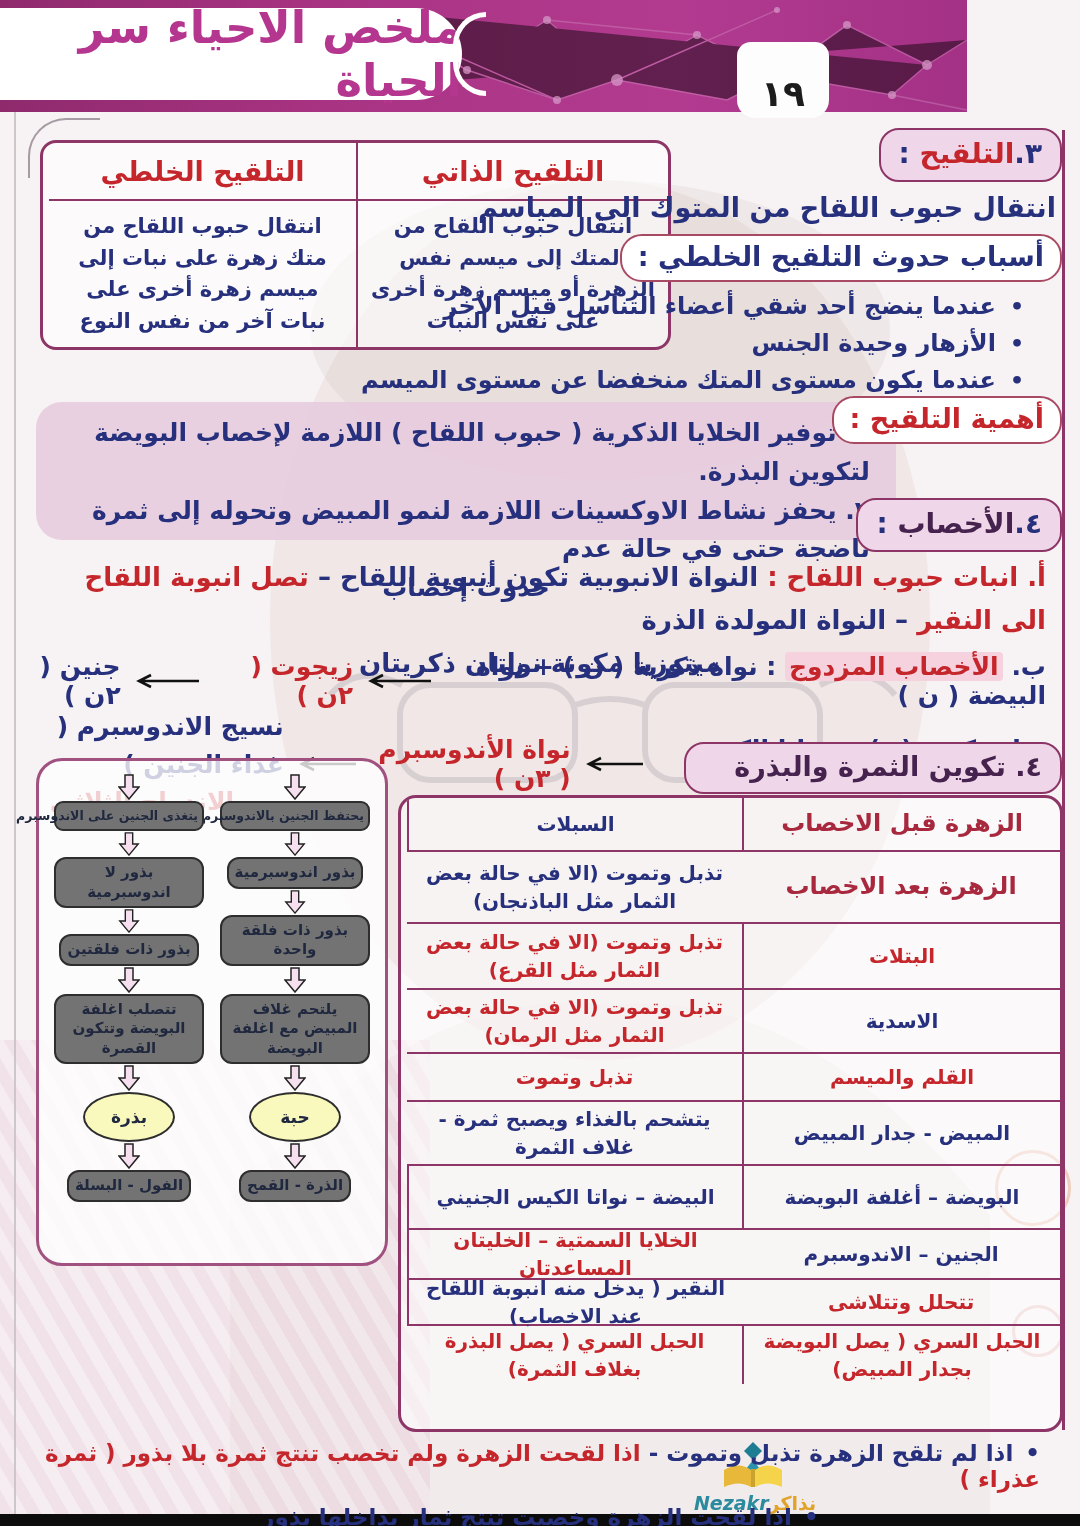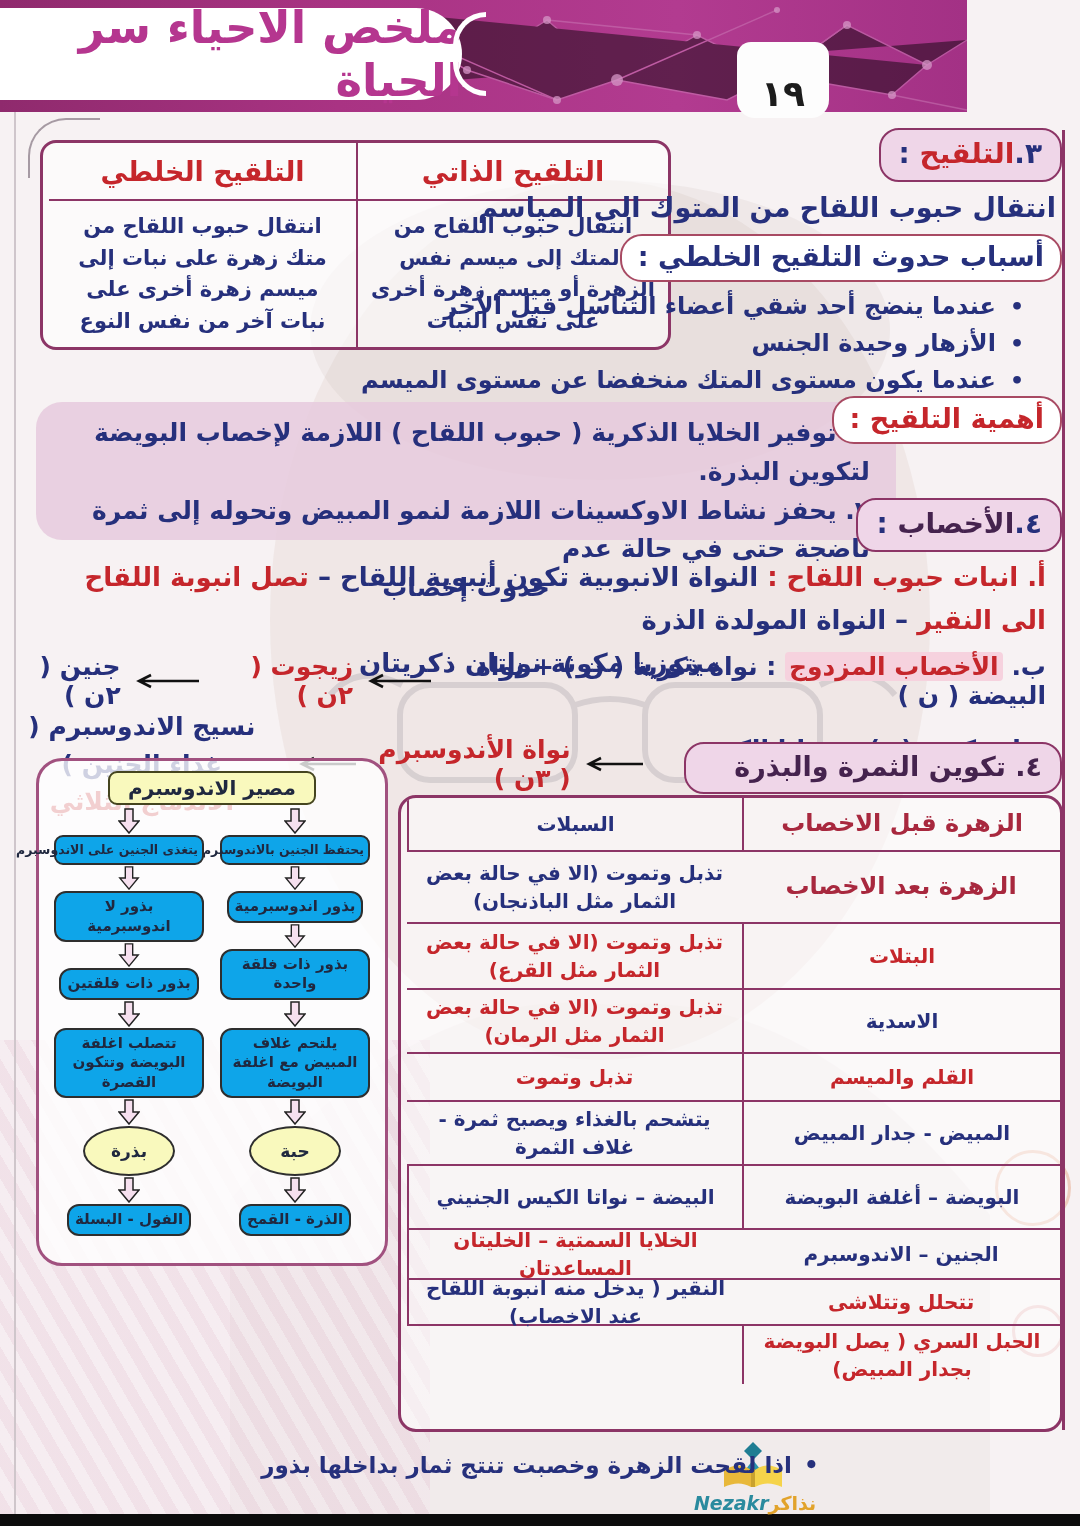--- a/index.html
+++ b/index.html
@@ -62,30 +62,30 @@
   .imp-box{left:36px;top:402px;width:860px;height:138px;background:rgba(230,202,221,.85);
     border-radius:26px;padding:12px 26px;box-sizing:border-box;font-size:25px;line-height:1.55;z-index:1;}
   .imp-box .center{text-align:center;}
 
   .a-line{right:34px;top:556px;width:1012px;font-size:26px;line-height:1.65;text-align:right;z-index:2;}
   .a-line .center{text-align:center;}
 
   .chain{display:flex;align-items:center;gap:14px;font-size:25px;z-index:2;}
   .chain .hl{background:#f6d2de;padding:0 4px;border-radius:4px;}
   .arrow-l{flex:none;display:inline-flex;align-items:center;}
-  .chain-col{display:flex;flex-direction:column;align-items:center;line-height:1.5;text-align:center;}
+  .chain-col{display:flex;flex-direction:column;align-items:center;line-height:1.5;}
 
   
   .fc-card{left:36px;top:758px;width:352px;height:508px;background:rgba(255,255,255,.78);
     border:3px solid #a1517f;border-radius:26px;box-sizing:border-box;padding-top:10px;z-index:2;}
   .fc-title{margin:0 auto;width:fit-content;background:#f9f9bd;border:2px solid #45451f;
     border-radius:9px;padding:3px 18px;font-size:20px;color:#20283f;}
   .fc-cols{display:flex;justify-content:space-between;padding:2px 10px 0;}
   .fc-col{display:flex;flex-direction:column;align-items:center;width:160px;}
-  .fc-node{background:#0ea5e9;border:2px solid #2e2e2e;border-radius:12px;color:#20283f;
+  .fc-node{background:#737373;border:2px solid #2e2e2e;border-radius:12px;color:#20283f;
     text-align:center;padding:4px 6px;font-size:15px;line-height:1.3;max-width:150px;box-sizing:border-box;}
   .fc-node.sm{font-size:12.5px;white-space:nowrap;border-radius:9px;padding:5px 4px;}
   .fc-ellipse{background:#f9f9bd;border:2px solid #2e2e2e;border-radius:50%;width:88px;height:46px;
     display:flex;align-items:center;justify-content:center;color:#20283f;font-size:17px;}
   .fc-arrow{line-height:0;margin:1px 0;}
 
   
   .ctable{left:398px;top:795px;width:659px;border:3px solid #8c3566;border-radius:18px;overflow:hidden;
     display:grid;grid-template-columns:318px 335px;
     grid-template-rows:54px 72px 66px 64px 48px 64px 64px 50px 46px 58px 45px;
@@ -225,21 +225,20 @@
     </span>
   <span class="chain-col">
     <span class="navy">نسيج الاندوسبرم ( غذاء الجنين )</span>
     <span class="red">الاندماج الثلاثي</span>
   </span>
 </div>
 
 <div class="abs pink-label darkpurple" style="right:18px;top:742px;font-size:27px;padding-left:48px;">٤. تكوين الثمرة والبذرة</div>
 
 <div class="abs fc-card">
-  <div class="fc-title">مصير الاندوسبرم</div>
   <div class="fc-cols">
 
     <div class="fc-col">
       <div class="fc-arrow"><svg width="22" height="26" viewBox="0 0 22 26">
             <path d="M7 1 h8 v12 h6 L11 25 L1 13 h6 z" fill="#f6e0ef" stroke="#222" stroke-width="1.5"></path>
           </svg></div>
       <div class="fc-node sm">يحتفظ الجنين بالاندوسبرم</div>
       <div class="fc-arrow"><svg width="22" height="24" viewBox="0 0 22 26">
             <path d="M7 1 h8 v12 h6 L11 25 L1 13 h6 z" fill="#f6e0ef" stroke="#222" stroke-width="1.5"></path>
           </svg></div>
@@ -314,32 +313,34 @@
 
   <div class="ct first navy">البيضة – نواتا الكيس الجنيني</div>
   <div class="ct navy">الجنين – الاندوسبرم</div>
 
   <div class="ct first red">الخلايا السمتية – الخليتان المساعدتان</div>
   <div class="ct red">تتحلل وتتلاشى</div>
 
   <div class="ct first navy">النقير ( يدخل منه انبوبة اللقاح عند الاخصاب)</div>
 
   <div class="ct first last red">الحبل السري ( يصل البويضة بجدار المبيض)</div>
+  <div class="ct last red">الحبل السري ( يصل البذرة بغلاف الثمرة)</div>
 </div>
 
 <div class="abs logo">
   <svg width="66" height="52" viewBox="0 0 66 52">
     <polygon points="33,4 42,13 33,22 24,13" fill="#1f7d93"></polygon>
     <path d="M33 22 L40 31 L33 36 L26 31 Z" fill="#2a94ad"></path>
     <path d="M4 32 Q19 23 31 32 L31 49 Q19 42 4 49 Z" fill="#e8b83a"></path>
     <path d="M62 32 Q47 23 35 32 L35 49 Q47 42 62 49 Z" fill="#f5d34a"></path>
     <rect x="31" y="31" width="4" height="18" fill="#caa22e"></rect>
   </svg>
   <div class="txt">
     <span class="ar">نذاكر</span><span class="en">Nezakr</span>
   </div>
 </div>
 
 <div class="abs notes">
+  <div class="n1"><span class="navy">اذا لم تلقح الزهرة تذبل وتموت - </span><span class="red">اذا لقحت الزهرة ولم تخصب تنتج ثمرة بلا بذور ( ثمرة عذراء )</span></div>
   <div class="n2 navy">اذا لقحت الزهرة وخصبت تنتج ثمار بداخلها بذور</div>
 </div>
 
 <div class="abs bottom-bar"></div>
 
 </body></html>

